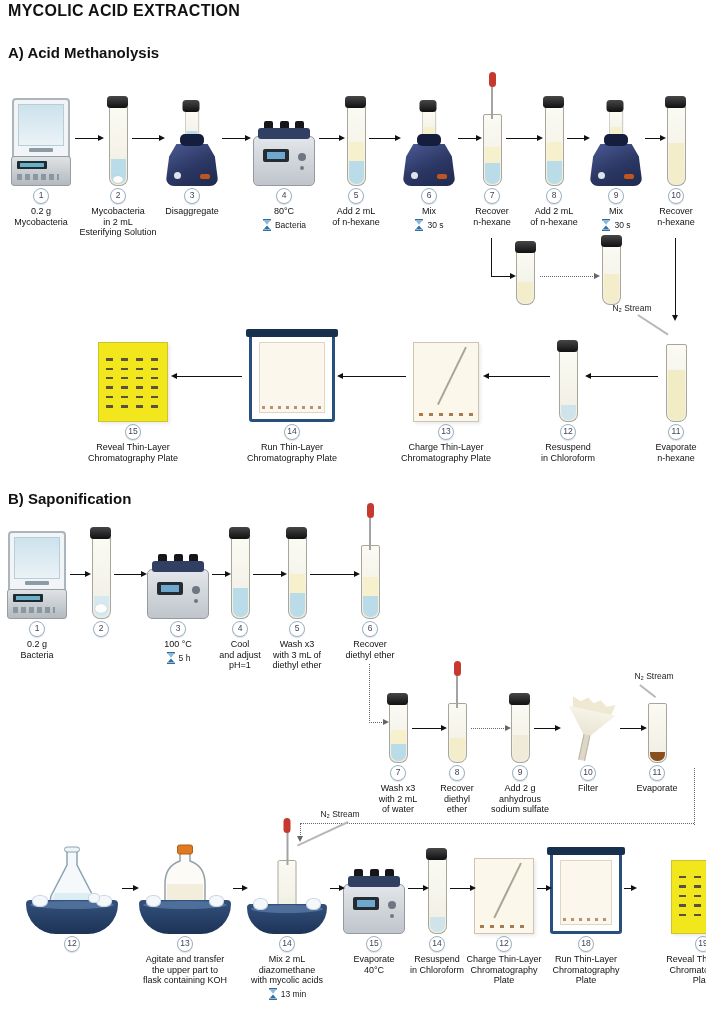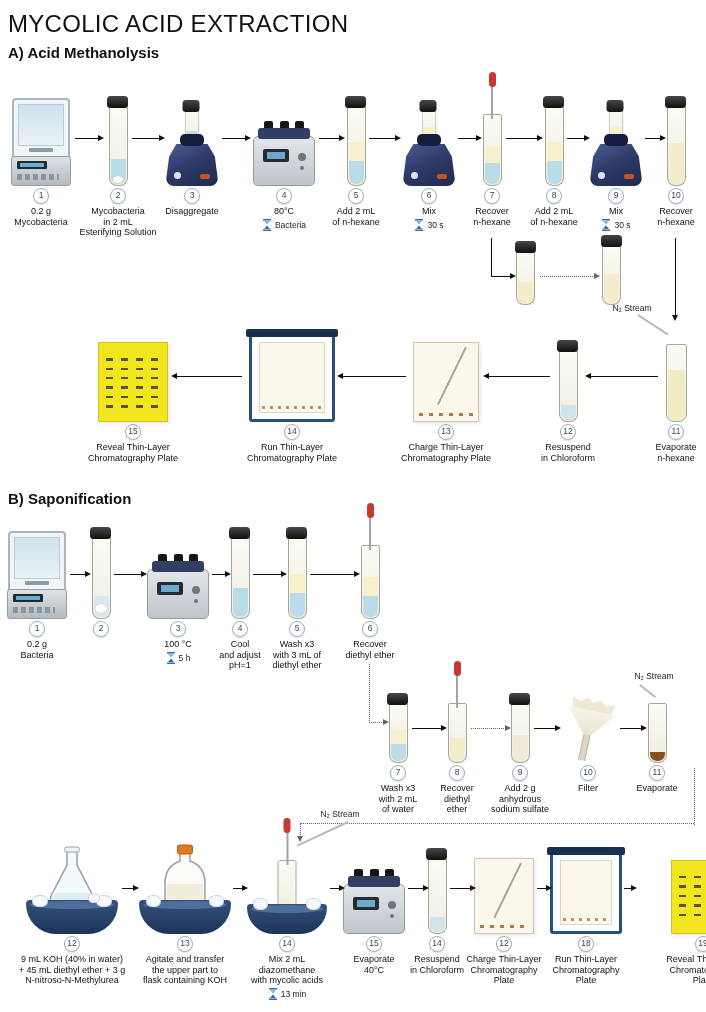--- a/index.html
+++ b/index.html
@@ -1,18 +1,18 @@
 <!DOCTYPE html>
 <html><head>
 <meta charset="utf-8">
 <style>
   html,body{margin:0;padding:0;background:#fff}
   .canvas{position:relative;width:706px;height:1012px;background:#fff;overflow:hidden;
           font-family:"Liberation Sans",sans-serif;color:#111}
-  .title{position:absolute;left:8px;top:10px;font-size:24px;font-weight:400;letter-spacing:.3px}
+  .title{position:absolute;left:8px;top:2px;font-size:16px;font-weight:700;letter-spacing:.3px}
   .sec-h{position:absolute;left:8px;font-size:15px;font-weight:bold}
   .sec-a{top:44px}.sec-b{top:490px}
 
   
   .step{position:absolute;display:flex;flex-direction:column;align-items:center}
   .icon-area{display:flex;align-items:flex-end;justify-content:center;width:100%}
   .ra1{top:86px}.ra1 .icon-area{height:100px}
   .ra2{top:330px}.ra2 .icon-area{height:92px}
   .rb1{top:523px}.rb1 .icon-area{height:96px}
   .rb2{top:693px}.rb2 .icon-area{height:70px}
@@ -588,23 +588,20 @@
       </svg>
       <div class="bowl" style="width:92px;height:34px">
             <div class="bowl-rim"></div>
           </div>
       <div class="icecube" style="left:8px;bottom:27px;width:14px;height:10px"></div>
       <div class="icecube" style="right:8px;bottom:27px;width:14px;height:10px"></div>
       <div class="icecube" style="right:20px;bottom:31px;width:10px;height:8px"></div>
     </div>
       </div>
     <div class="num">12</div>
-    <div class="label">9 mL KOH (40% in water)
-+ 45 mL diethyl ether + 3 g
-N-nitroso-N-Methylurea</div>
   </div>
 
   <div class="step rb3" style="left:118px;width:134px">
     <div class="icon-area">
         <div class="bath" style="width:96px;height:100px">
       <svg class="flask-pos" width="52" height="66" viewBox="0 0 52 66">
         <path d="M8 40 h36 v15 q0 9-9 9 H17 q-9 0-9-9 Z" fill="#efe6cc"></path>
         <path d="M21 8 h10 v9 q15 5 15 23 v15 q0 9-9 9 H15 q-9 0-9-9 V40 q0-18 15-23 Z" fill="rgba(248,247,240,0.45)" stroke="#94a1a8" stroke-width="1.5"></path>
         <ellipse cx="26" cy="32" rx="11" ry="7" fill="#fbfaf5" opacity="0.85"></ellipse>
         <rect x="18.5" y="1" width="15" height="9" rx="2" fill="#df7a22" stroke="#b05f14" stroke-width="1"></rect>

